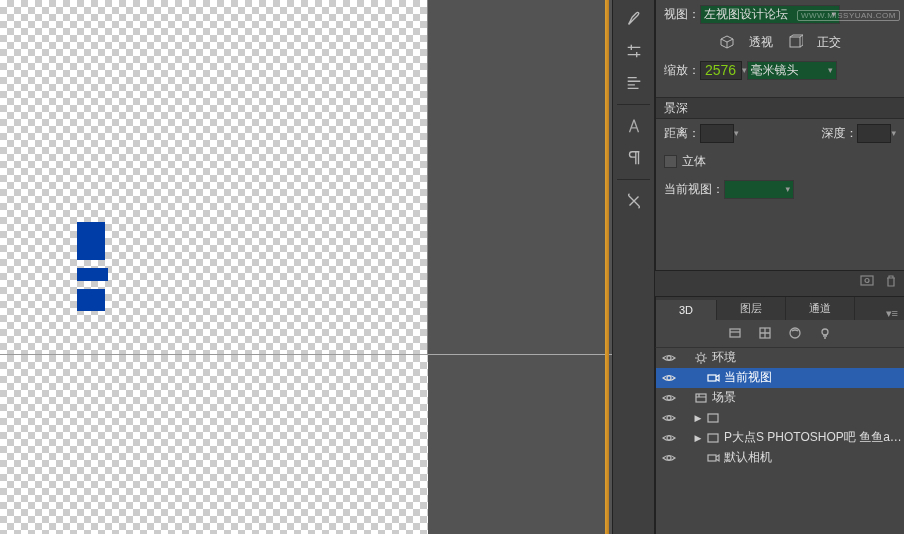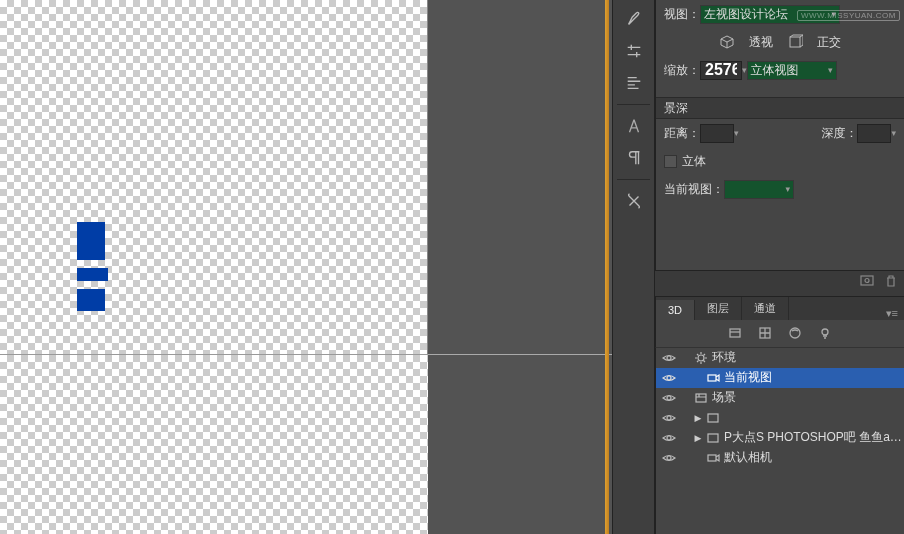--- a/index.html
+++ b/index.html
@@ -19,33 +19,33 @@
 .ruler-edge { position: absolute; left: 605px; top: 0; width: 4px; height: 534px; background: linear-gradient(to right, #e0a030, #c08020); }
 
 .tool-strip { width: 43px; height: 534px; background: #3f3f3f; border-left: 1px solid #222; border-right: 1px solid #222; display: flex; flex-direction: column; align-items: center; padding-top: 6px; gap: 6px; }
 .tool-btn { width: 30px; height: 26px; display: flex; align-items: center; justify-content: center; color: #bbb; font-size: 14px; cursor: pointer; }
 .tool-btn svg { width: 18px; height: 18px; fill: none; stroke: #bbb; stroke-width: 1.5; }
 
 .right-panels { width: 249px; height: 534px; display: flex; flex-direction: column; background: #454545; }
 .panel-3d-props { background: #454545; border-left: 1px solid #222; }
 .prop-row { display: flex; align-items: center; height: 28px; padding: 0 8px; color: #ddd; font-size: 12px; }
 .prop-label { color: #ddd; font-size: 12px; }
-.prop-input { background: #333; border: 1px solid #222; color: #ffffff; font-size: 16px; height: 19px; padding: 0 4px; font-weight: bold; }
+.prop-input { background: #333; border: 1px solid #222; color: #84cc16; font-size: 14px; height: 19px; padding: 0 4px; }
 .prop-dropdown { background: #14532d; border: 1px solid #383838; color: #ddd; font-size: 12px; height: 19px; padding: 0 3px; display: flex; align-items: center; justify-content: space-between; }
 .dd-arrow { color: #999; font-size: 9px; }
 .cube-icon { width: 16px; height: 16px; display: inline-flex; }
 .cube-icon svg { width: 16px; height: 16px; fill: none; stroke: #bbb; stroke-width: 1; }
 .section-hdr { background: #3a3a3a; border-top: 1px solid #2a2a2a; border-bottom: 1px solid #2a2a2a; height: 22px; display: flex; align-items: center; padding: 0 8px; color: #ddd; font-size: 12px; margin-top: 13px; }
 .checkbox { width: 13px; height: 13px; background: #555; border: 1px solid #333; display: inline-block; margin-right: 5px; }
 .spacer-flex { flex: 1; background: #454545; border-left: 1px solid #222; }
 .panel-footer-icons { height: 26px; background: #3a3a3a; border-top: 1px solid #222; display: flex; justify-content: flex-end; align-items: center; padding: 0 6px; gap: 10px; }
 .panel-footer-icons svg { width: 14px; height: 14px; fill: none; stroke: #888; stroke-width: 1.2; }
 
 .tabs-row { height: 24px; background: #383838; border-top: 1px solid #222; display: flex; align-items: flex-end; border-left: 1px solid #222; }
-.tab { padding: 4px 12px; font-size: 11px; color: #ccc; background: #383838; border-right: 1px solid #2a2a2a; cursor: pointer; margin-top: 35px; }
+.tab { padding: 4px 23px; font-size: 11px; color: #ccc; background: #383838; border-right: 1px solid #2a2a2a; cursor: pointer; margin-top: 35px; }
 .tab.active { background: #454545; color: #eee; }
 .tab-menu { margin-left: auto; color: #999; padding: 0 6px; cursor: pointer; font-size: 11px; }
 
 .filter-icons { height: 28px; background: #454545; display: flex; align-items: center; justify-content: center; gap: 14px; border-left: 1px solid #222; border-bottom: 1px solid #333; }
 .filter-icons .fi { width: 16px; height: 16px; display: flex; align-items: center; justify-content: center; }
 .filter-icons svg { width: 14px; height: 14px; fill: none; stroke: #aaa; stroke-width: 1.3; }
 
 .tree { background: #454545; border-left: 1px solid #222; font-size: 12px; color: #ddd; }
 .tree-row { height: 20px; display: flex; align-items: center; padding: 0 2px; cursor: pointer; }
 .tree-row.selected { background: #2a5fb0; color: #fff; }
@@ -134,21 +134,21 @@
             <path d="M3 3 L6 1 L16 1 M13 3 L16 1 M13 13 L16 11 L16 1"></path>
           </svg>
         </span>
       <span>正交</span>
     </div>
     <div class="prop-row">
       <span class="prop-label">缩放：</span>
       <input class="prop-input" style="width: 42px;" value="2576">
       <span class="dd-arrow">▾</span>
       <div class="prop-dropdown" style="width:90px">
-        <span>立体视图</span>
+        <span>毫米镜头</span>
         <span class="dd-arrow">▾</span>
       </div>
     </div>
     <div class="section-hdr">景深</div>
     <div class="prop-row">
       <span class="prop-label">距离：</span>
       <input class="prop-input" style="width: 34px;" value="">
       <span class="dd-arrow">▾</span>
       <span style="flex:1"></span>
       <span class="prop-label">深度：</span>

